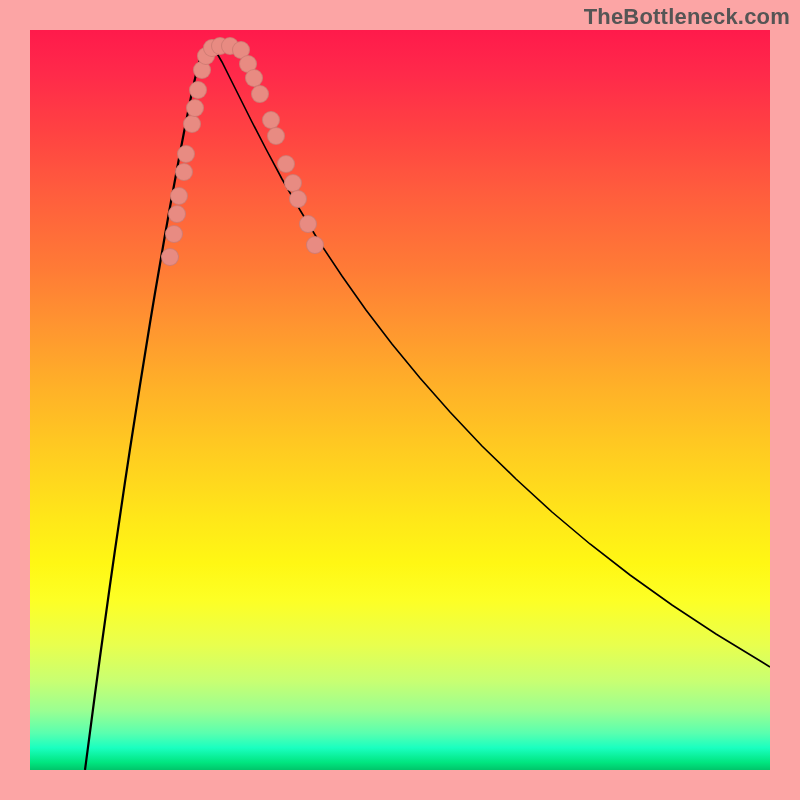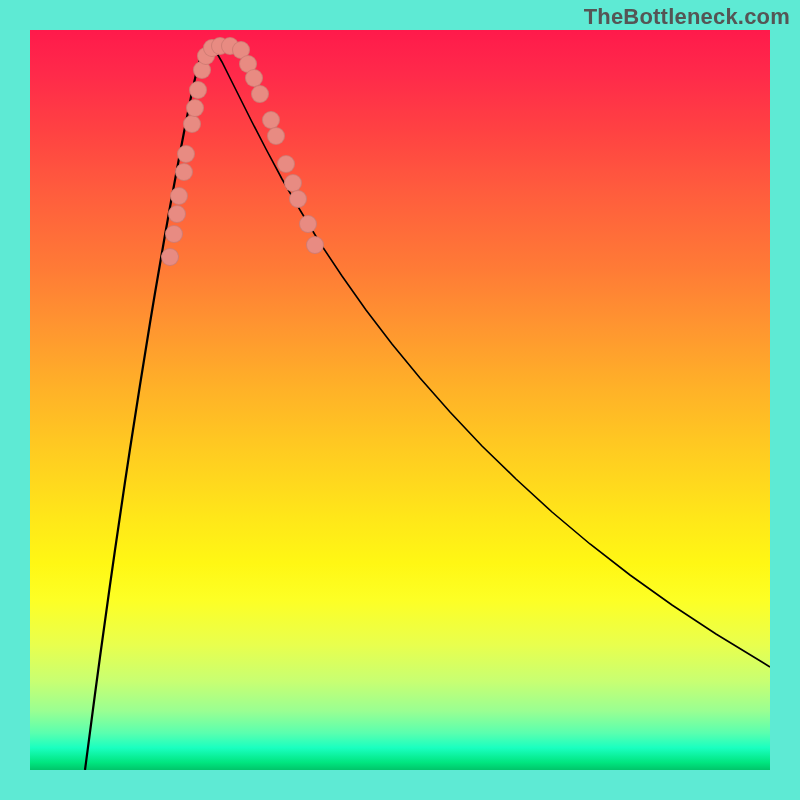--- a/index.html
+++ b/index.html
@@ -1,21 +1,21 @@
 <!DOCTYPE html>
 <html><head>
 <meta charset="utf-8">
 <style>
   * { margin: 0; padding: 0; box-sizing: border-box; }
   html, body { width: 800px; height: 800px; overflow: hidden; background: #000; }
   .frame {
     position: relative;
     width: 800px;
     height: 800px;
-    background: #5eead4;
+    background: #fca5a5;
   }
   .plot-area {
     position: absolute;
     left: 30px;
     top: 30px;
     width: 740px;
     height: 740px;
     overflow: hidden;
   }
   .gradient-bg {

